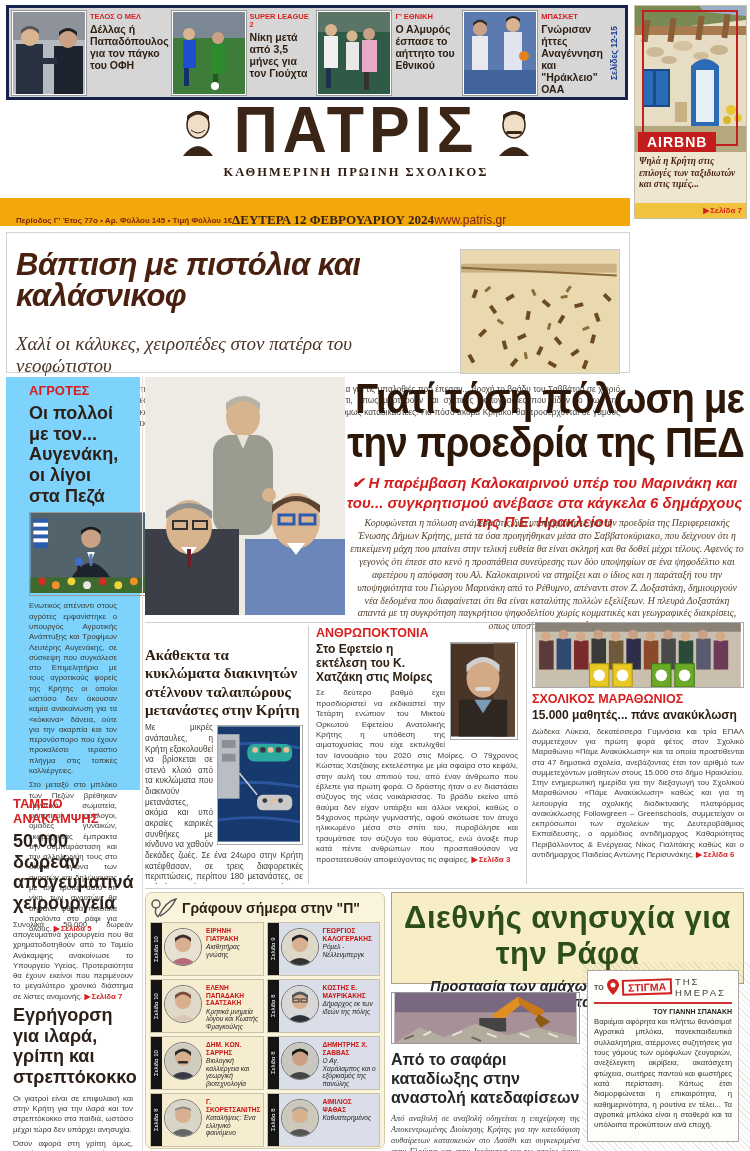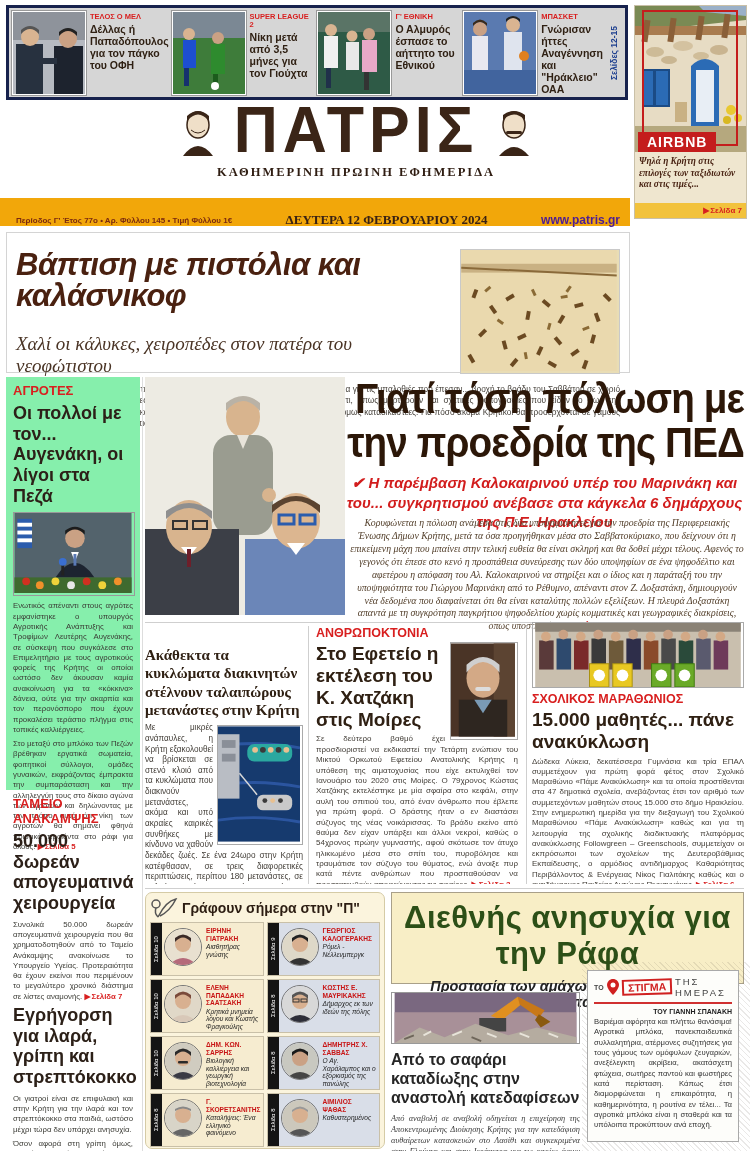--- a/index.html
+++ b/index.html
@@ -19,24 +19,24 @@
   .airbnb .photo{position:absolute;left:0;top:0;width:111px;height:146px;}
   .airbnb .frame{position:absolute;left:7px;top:4px;width:92px;height:132px;border:2px solid #c41d1d;}
   .airbnb-label{position:absolute;left:3px;top:126px;background:#c41d1d;color:#fff;font-weight:bold;font-size:14px;padding:2px 9px;letter-spacing:1px;}
   .airbnb-txt{position:absolute;left:4px;top:150px;width:103px;font-size:9.3px;font-weight:bold;font-style:italic;font-family:"Liberation Serif",serif;color:#4a2414;line-height:1.25;}
   .airbnb-foot{position:absolute;left:0;bottom:0;width:111px;height:15px;background:#f2c23c;text-align:right;font-size:8px;font-weight:bold;color:#333;line-height:15px;padding-right:4px;box-sizing:border-box;}
   
   .masthead{left:96px;top:102px;width:520px;text-align:center;}
   .mast-row{display:flex;align-items:center;justify-content:center;gap:14px;}
   .mast-title{font-size:61px;font-weight:800;color:#3b2517;letter-spacing:5px;line-height:.95;transform:scaleY(1.05);}
   .mast-sub{font-family:"Liberation Serif",serif;font-size:12.5px;font-weight:bold;color:#2f1d12;letter-spacing:2px;margin-top:5px;}
-  .orangebar{left:0;top:198px;width:630px;height:28px;background:#f2a70a;display:flex;align-items:center;justify-content:space-between;padding:16px 10px 0 16px;box-sizing:border-box;}
+  .orangebar{left:0;top:198px;width:630px;height:28px;background:#f2a70a;display:flex;align-items:center;padding:16px 10px 0 16px;box-sizing:border-box;}
   .ob-left{font-size:8px;font-weight:bold;color:#7a2a10;}
   .ob-date{font-family:"Liberation Serif",serif;font-size:13px;font-weight:bold;color:#3a2214;}
-  .ob-site{font-size:12px;font-weight:bold;color:#4c1d95;}
+  .ob-site{font-size:12px;font-weight:normal;color:#7f1d1d;}
   
   .leadbox{left:6px;top:232px;width:624px;height:141px;background:#fff;border:1px solid #d4d4d4;padding:16px 9px;box-sizing:border-box;}
   .lead-photo{float:right;width:158px;height:123px;margin-left:9px;border:1px solid #c9c9c9;background:#e9ddb5;}
   .lead-h{font-size:31px;font-weight:800;font-style:italic;color:#4a2110;letter-spacing:-.5px;line-height:1;}
   .lead-sub{font-family:"Liberation Serif",serif;font-size:19px;font-style:italic;color:#4a3425;margin-top:22px;}
   .lead-body{font-size:8.3px;color:#45403a;line-height:1.38;text-align:justify;margin-top:7px;}
   .pgref{color:#d81f1f;font-weight:bold;white-space:nowrap;}
   .pgref::before{content:"▶";margin-right:1px;}
   
   .mainstory{left:145px;top:377px;width:599px;height:240px;}
@@ -44,27 +44,27 @@
   .ms-h{position:absolute;left:140px;right:0;top:0;text-align:right;font-size:43px;line-height:1.02;font-weight:800;color:#2c1708;letter-spacing:-1px;transform:scaleX(.9);transform-origin:100% 0;}
   .ms-sub{position:absolute;left:200px;right:0;top:96px;text-align:center;font-size:15px;font-weight:bold;font-style:italic;color:#d21d1d;line-height:1.3;}
   .ms-body{position:absolute;left:205px;right:0;top:140px;font-family:"Liberation Serif",serif;font-style:italic;font-size:9.8px;color:#54402c;line-height:1.32;text-align:center;}
   
   .colA{left:145px;top:626px;width:158px;height:258px;overflow:hidden;}
   .colB{left:316px;top:626px;width:202px;height:258px;overflow:hidden;}
   .colC{left:532px;top:622px;width:212px;height:262px;overflow:hidden;}
   .vline{width:1px;background:#cfcfcf;}
   .kicker{font-size:12.5px;font-weight:bold;color:#d81f1f;}
   .midhead{font-size:15px;font-weight:bold;color:#2f2013;line-height:1.22;margin-top:20px;font-family:Liberation Serif, serif;}
-  .midhead2{font-size:19px;font-weight:bold;color:#2f2013;line-height:1.15;margin-top:3px;}
+  .midhead2{font-size:12px;font-weight:bold;color:#2f2013;line-height:1.15;margin-top:3px;}
   .midbody{font-size:8.2px;color:#45403a;line-height:1.3;text-align:justify;margin-top:4px;}
   .boatimg{float:right;width:84px;height:118px;margin:2px 0 2px 4px;border:1px solid #aaa;}
   .oldman{float:right;width:66px;height:96px;margin:2px 0 2px 5px;border:1px solid #aaa;}
   .recphoto{width:212px;height:66px;border:1px solid #aaa;box-sizing:border-box;margin-bottom:4px;}
   
-  .sb-gray{left:6px;top:377px;width:134px;height:413px;background:#86efac;padding:6px 7px;box-sizing:border-box;}
+  .sb-gray{left:6px;top:377px;width:134px;height:413px;background:#7dd3fc;padding:6px 23px;box-sizing:border-box;}
   .sb-white{left:6px;top:794px;width:134px;padding:2px 7px 0 7px;box-sizing:border-box;}
   .sb-kicker{font-size:13px;font-weight:bold;color:#d81f1f;}
   .sb-head{font-size:18px;font-weight:bold;color:#2c2018;line-height:1.15;margin:5px 0 6px 0;}
   .sb-photo{width:120px;height:82px;border:1px solid #999;margin-bottom:5px;}
   .sb-body{font-size:7.8px;color:#3a3a34;line-height:1.32;text-align:justify;margin-bottom:4px;}
   
   .colpanel{left:145px;top:892px;width:240px;height:257px;background:#fbf4dd;border:1px solid #d5cba6;border-radius:7px;padding:4px;box-sizing:border-box;}
   .cp-head{display:flex;align-items:center;gap:4px;}
   .cp-title{font-size:14px;font-weight:bold;color:#2c1d12;}
   .cp-grid{display:grid;grid-template-columns:1fr 1fr;gap:3px;margin-top:3px;}
@@ -230,21 +230,21 @@
     <span class="mast-title">ΠΑΤΡΙΣ</span>
     <span>
       <svg viewBox="0 0 44 50" width="44" height="50">
           <ellipse cx="22" cy="19" rx="11" ry="13" fill="#efdfc8" stroke="#3a2517" stroke-width="1.5"></ellipse>
           <path d="M11 14 Q22 3 33 14 L33 9 Q22 1 11 9 Z" fill="#3a2517"></path>
           <rect x="14" y="25" width="16" height="3" rx="1.5" fill="#3a2517"></rect>
           <path d="M7 50 Q22 32 37 50 Z" fill="#3a2517"></path>
         </svg>
     </span>
   </div>
-  <div class="mast-sub">ΚΑΘΗΜΕΡΙΝΗ ΠΡΩΙΝΗ ΕΦΗΜΕΡΙΔΑ</div>
+  <div class="mast-sub">ΚΑΘΗΜΕΡΙΝΗ ΠΡΩΙΝΗ ΣΧΟΛΙΚΟΣ</div>
 </div>
 
 <div class="abs orangebar">
   <span class="ob-left">Περίοδος Γ' Έτος 77ο • Αρ. Φύλλου 145 • Τιμή Φύλλου 1€</span>
   <span class="ob-date">ΔΕΥΤΕΡΑ 12 ΦΕΒΡΟΥΑΡΙΟΥ 2024</span>
   <span class="ob-site">www.patris.gr</span>
 </div>
 
 <div class="abs leadbox">
   <div class="lead-photo">

